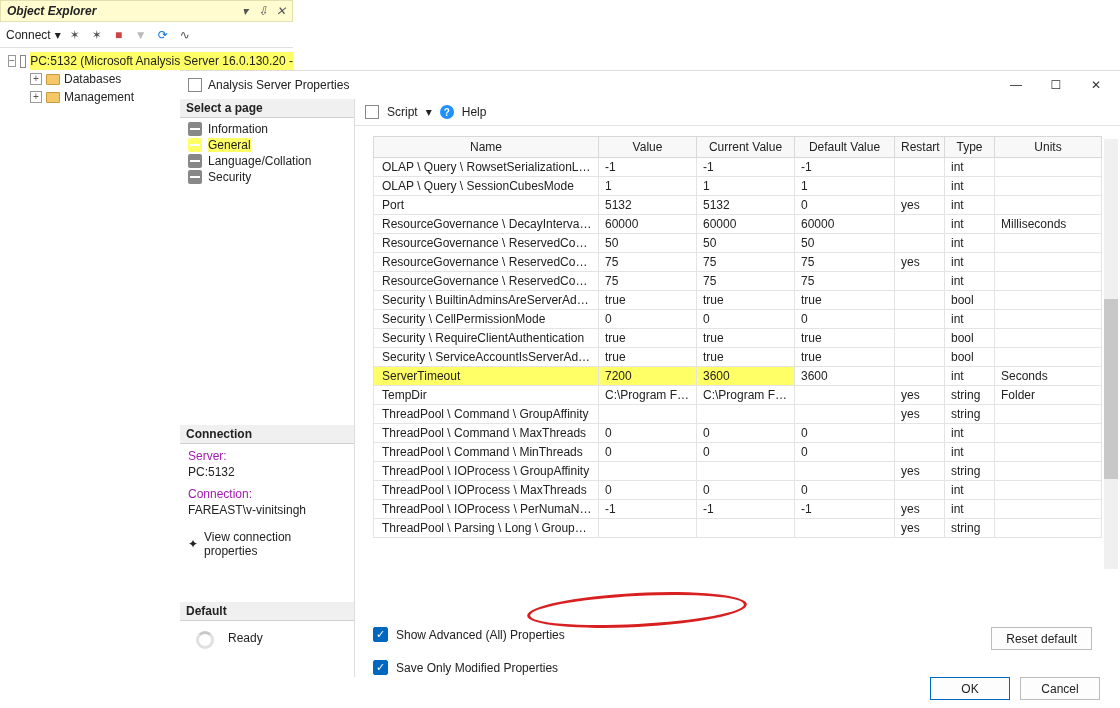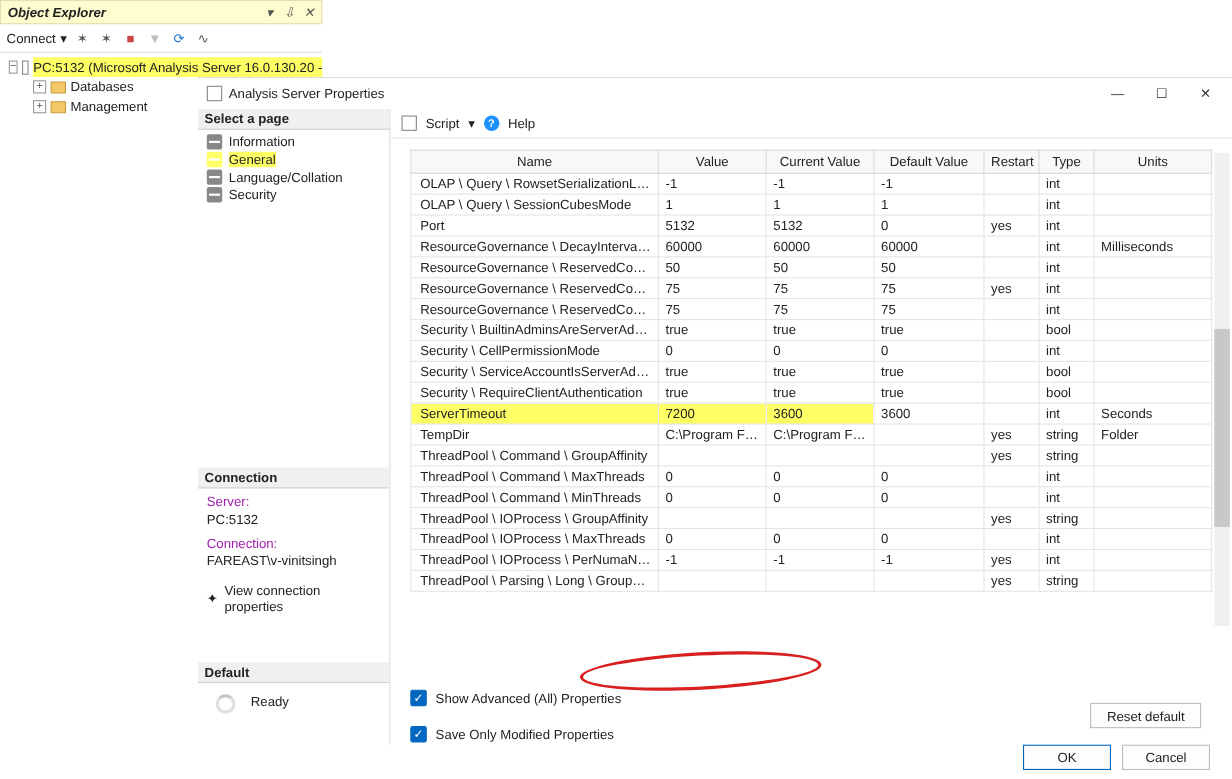--- a/index.html
+++ b/index.html
@@ -56,21 +56,21 @@
     tr.hl td.nohl{background:transparent;}
     .scroll-track{position:absolute;right:2px;top:40px;width:14px;height:430px;background:#f0f0f0;}
     .scroll-thumb{position:absolute;right:2px;top:200px;width:14px;height:180px;background:#c8c8c8;}
 
     .chk-row{display:flex;align-items:center;gap:8px;padding:2px 18px;}
     .chk{width:15px;height:15px;border:1px solid #0067c0;border-radius:2px;background:#0067c0;display:flex;align-items:center;justify-content:center;color:#fff;font-size:11px;}
     .circle-anno{position:absolute;left:172px;top:494px;width:220px;height:34px;border:3px solid #d92020;border-radius:50%;transform:rotate(-3deg);pointer-events:none;}
 
     .btn-win{height:23px;min-width:80px;padding:0 14px;background:#fdfdfd;border:1px solid #bcbcbc;display:inline-flex;align-items:center;justify-content:center;}
     .btn-row{position:absolute;right:20px;bottom:8px;display:flex;gap:10px;}
-    .btn-reset{position:absolute;right:28px;top:528px;margin-top:12px;}
+    .btn-reset{position:absolute;right:28px;top:528px;}
 
     .dlg .icn{width:14px;height:14px;display:inline-block;}
     .icn.db{background:#fff;border:1px solid #888;}
   </style>
 </head>
 <body>
 
 <div class="app">
 
   <div class="oe">
@@ -279,30 +279,30 @@
                 <tr>
                   <td class="n">Security \ CellPermissionMode</td>
                   <td>0</td>
                   <td>0</td>
                   <td>0</td>
                   <td></td>
                   <td>int</td>
                   <td></td>
                 </tr>
                 <tr>
+                  <td class="n">Security \ RequireClientAuthentication</td>
+                  <td>true</td>
+                  <td>true</td>
+                  <td>true</td>
+                  <td></td>
+                  <td>bool</td>
+                  <td></td>
+                </tr>
+                <tr>
                   <td class="n">Security \ ServiceAccountIsServerAdmin</td>
-                  <td>true</td>
-                  <td>true</td>
-                  <td>true</td>
-                  <td></td>
-                  <td>bool</td>
-                  <td></td>
-                </tr>
-                <tr>
-                  <td class="n">Security \ RequireClientAuthentication</td>
                   <td>true</td>
                   <td>true</td>
                   <td>true</td>
                   <td></td>
                   <td>bool</td>
                   <td></td>
                 </tr>
                 <tr class="hl">
                   <td class="n">ServerTimeout</td>
                   <td>7200</td>

